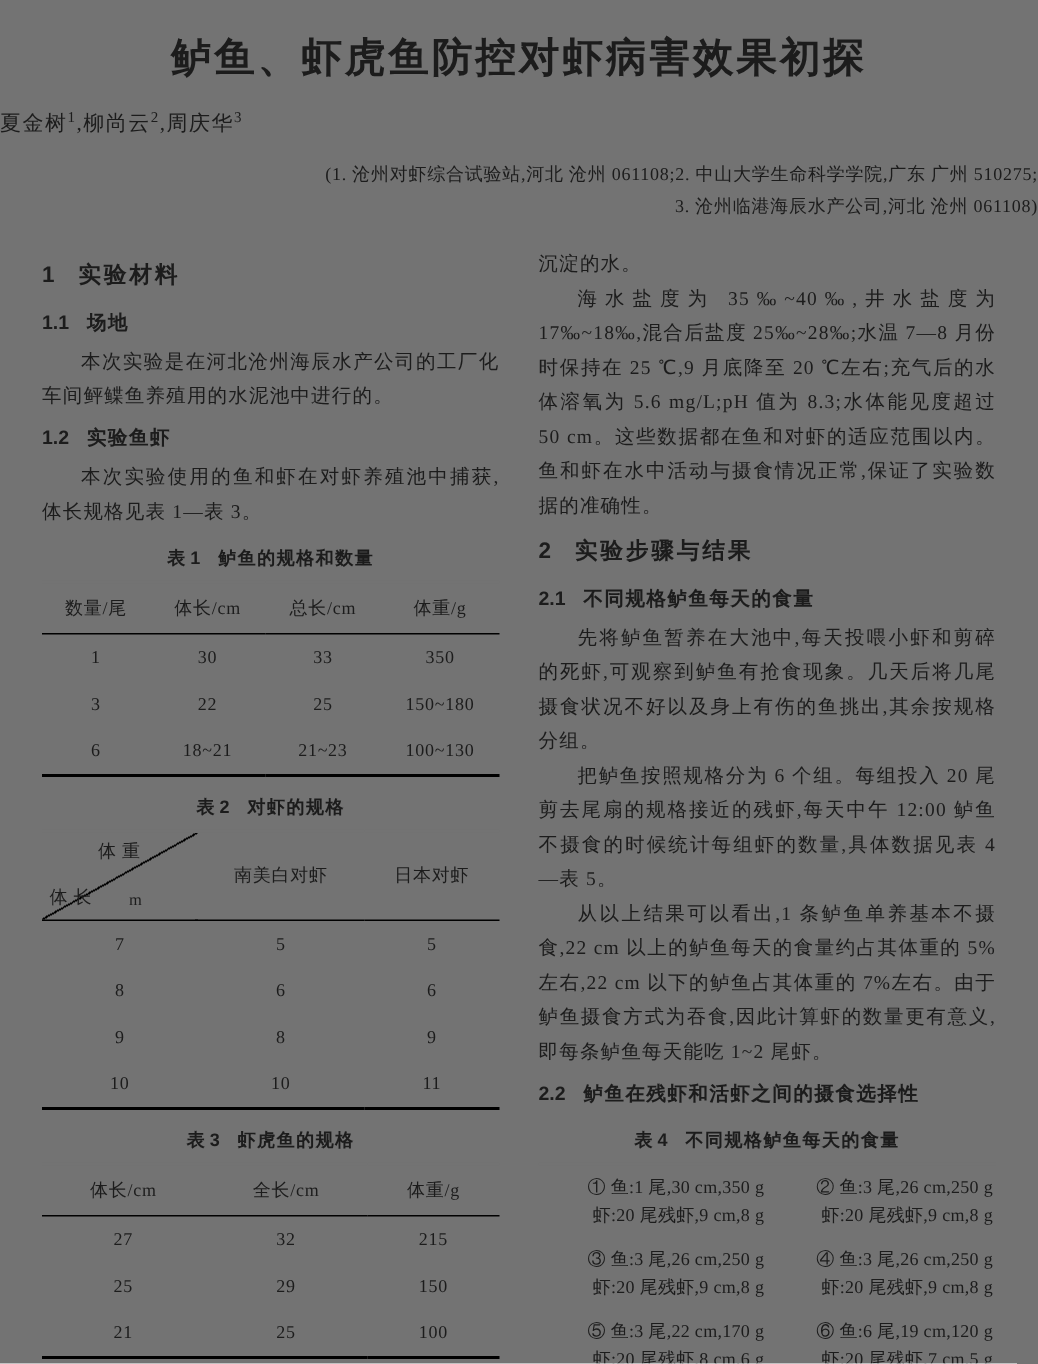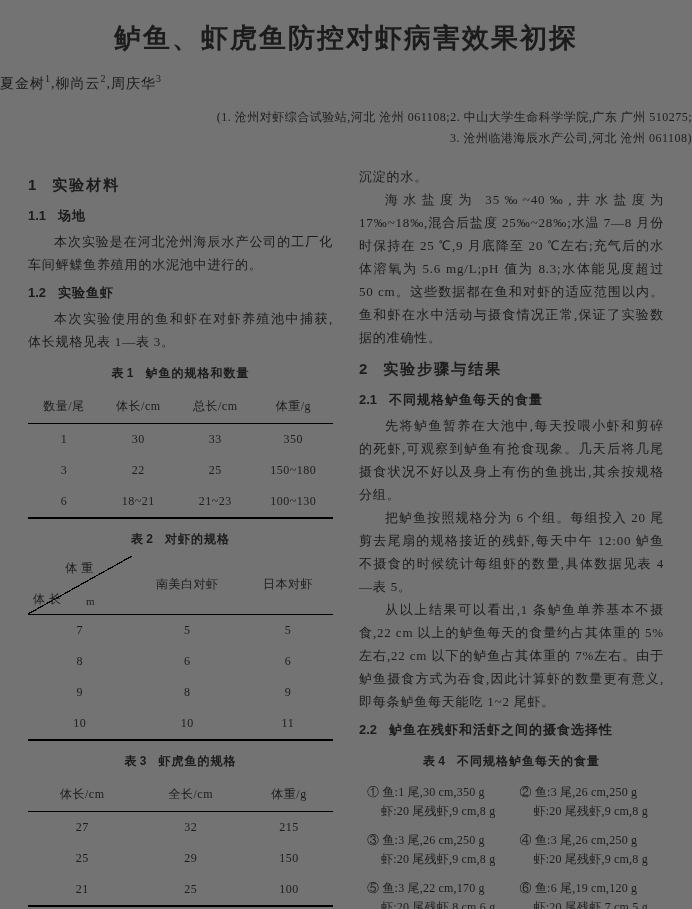--- a/index.html
+++ b/index.html
@@ -104,21 +104,21 @@
       transparent calc(50% - 0.6px),
       #000 calc(50% - 0.6px),
       #000 calc(50% + 0.6px),
       transparent calc(50% + 0.6px));
   }
   th.diag .dtop    { position: absolute; top: 1px;  left: 36%; font-size: 12px; white-space: nowrap; }
   th.diag .dbottom { position: absolute; bottom: 3px; left: 5px; font-size: 12px; white-space: nowrap; }
   th.diag .dunit   { position: absolute; bottom: 1px; left: 56%; font-size: 11px; }
   
   .t4 td {
-    text-align: left;
+    text-align: right;
     vertical-align: top;
     padding: 5px 2px 5px 8px;
     font-size: 12px;
     line-height: 19px;
     letter-spacing: 0.2px;
     white-space: nowrap;
   }
   .t4 .shrimp-line { padding-left: 14px; }
 </style>
 </head>

